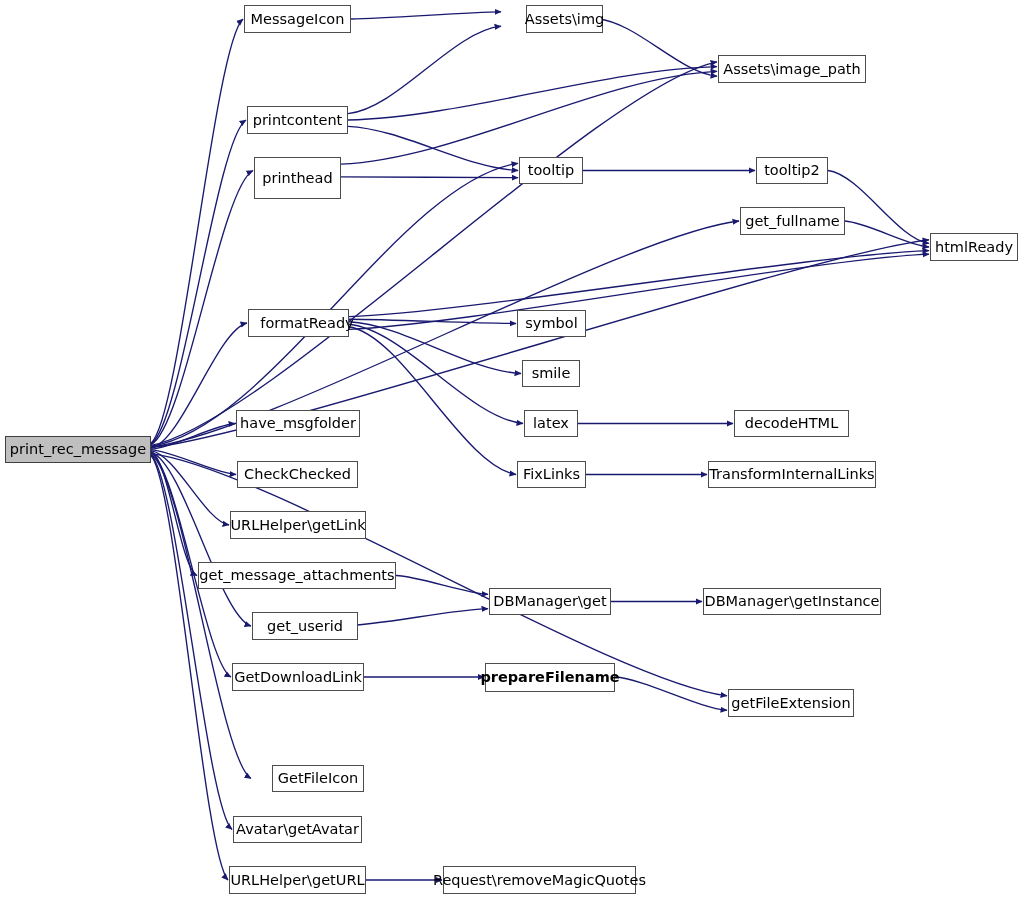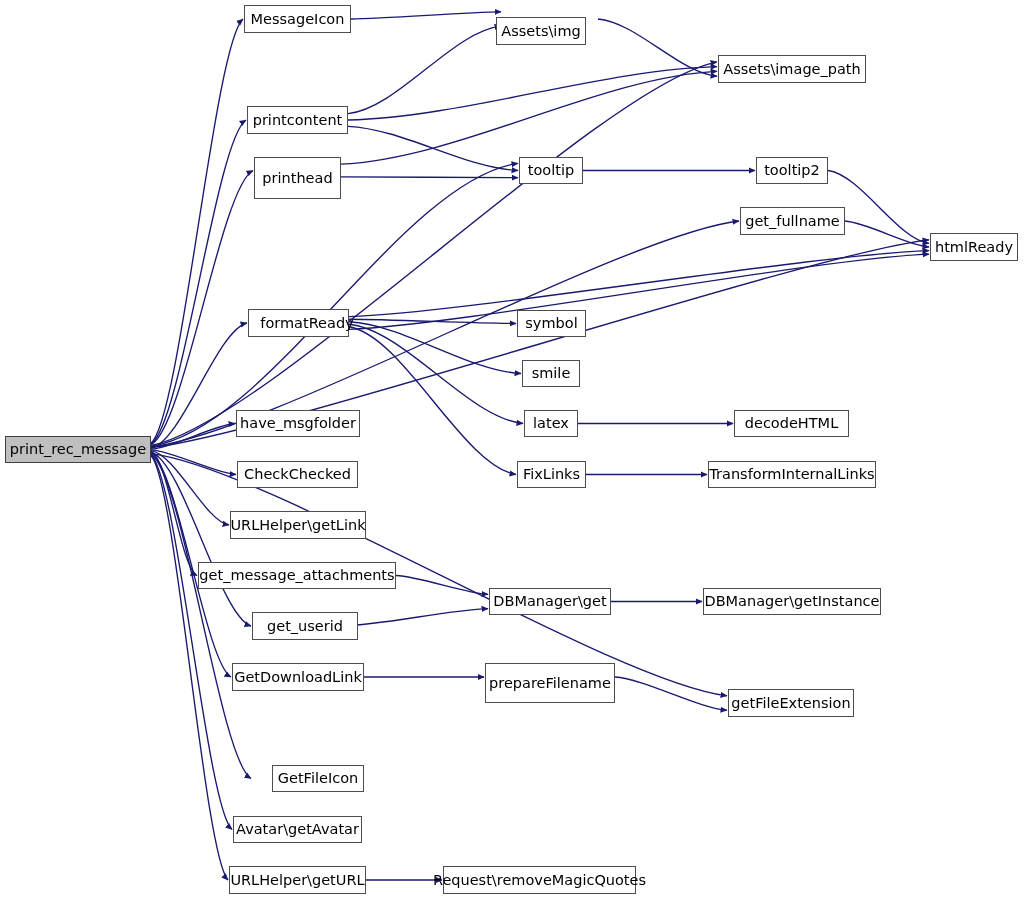--- a/index.html
+++ b/index.html
@@ -119,21 +119,21 @@
       </div>
       <div class="node" style="left: 252px; top: 765px; width: 92px; height: 27px; margin-left: 20px;">
         <span class="lbl">GetFileIcon</span>
       </div>
       <div class="node" style="left: 233px; top: 816px; width: 129px; height: 27px;">
         <span class="lbl">Avatar\getAvatar</span>
       </div>
       <div class="node" style="left: 229px; top: 866px; width: 137px; height: 28px;">
         <span class="lbl">URLHelper\getURL</span>
       </div>
-      <div class="node" style="left: 496px; top: 5px; width: 90px; height: 28px; margin-top: 12px;">
+      <div class="node" style="left: 526px; top: 5px; width: 77px; height: 28px;">
         <span class="lbl">Assets\img</span>
       </div>
       <div class="node" style="left: 718px; top: 55px; width: 148px; height: 28px;">
         <span class="lbl">Assets\image_path</span>
       </div>
       <div class="node" style="left: 519px; top: 157px; width: 64px; height: 27px;">
         <span class="lbl">tooltip</span>
       </div>
       <div class="node" style="left: 756px; top: 157px; width: 72px; height: 27px;">
         <span class="lbl">tooltip2</span>
@@ -161,21 +161,21 @@
       </div>
       <div class="node" style="left: 708px; top: 461px; width: 168px; height: 27px;">
         <span class="lbl">TransformInternalLinks</span>
       </div>
       <div class="node" style="left: 489px; top: 588px; width: 122px; height: 27px;">
         <span class="lbl">DBManager\get</span>
       </div>
       <div class="node" style="left: 703px; top: 588px; width: 178px; height: 27px;">
         <span class="lbl">DBManager\getInstance</span>
       </div>
-      <div class="node" style="left: 485px; top: 663px; width: 130px; height: 40px;">
+      <div class="node" style="left: 485px; top: 663px; width: 130px; height: 29px; font-weight: bold;">
         <span class="lbl">prepareFilename</span>
       </div>
       <div class="node" style="left: 728px; top: 689px; width: 126px; height: 28px;">
         <span class="lbl">getFileExtension</span>
       </div>
       <div class="node" style="left: 443px; top: 866px; width: 193px; height: 28px;">
         <span class="lbl">Request\removeMagicQuotes</span>
       </div>
     </div>
 

